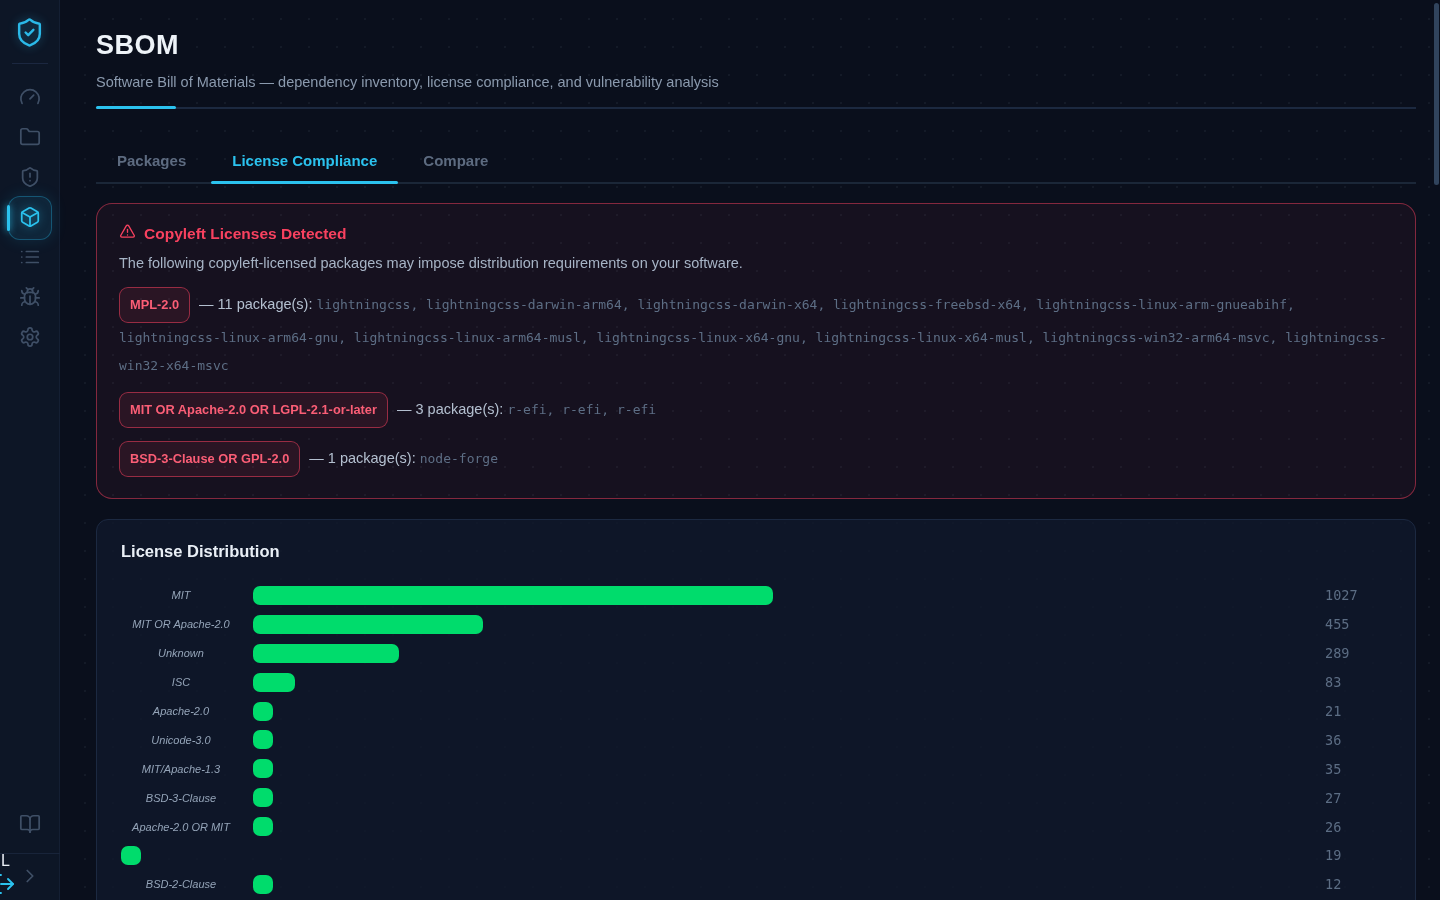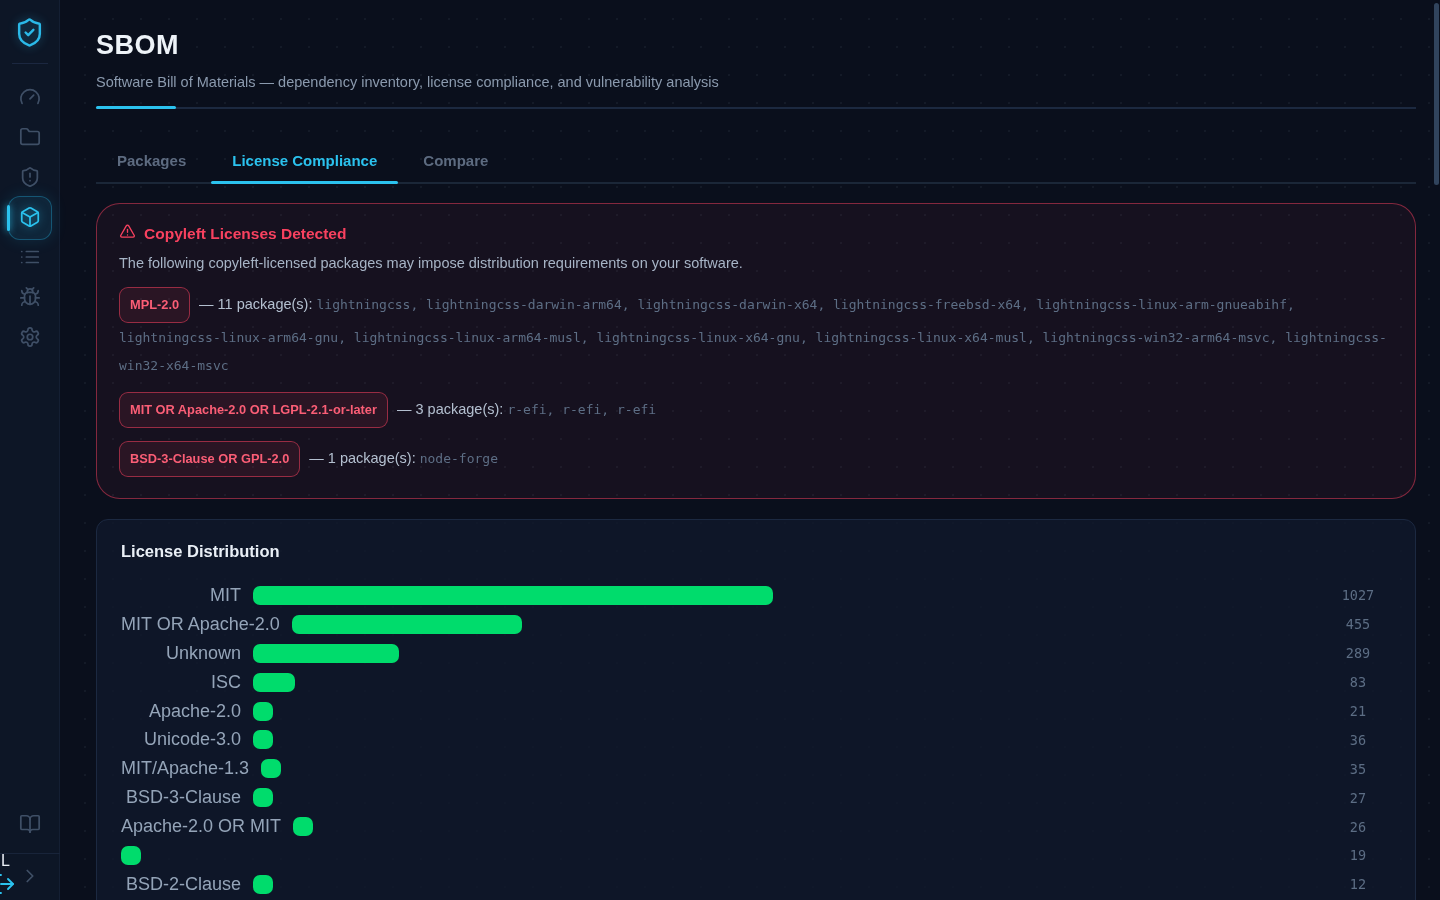--- a/index.html
+++ b/index.html
@@ -69,21 +69,21 @@
   }
   .tab.active { color:#2bc2ee; }
   .tab.active::after {
     content:""; position:absolute; left:0; right:0; bottom:-2px; height:3px;
     background:#2bc2ee; border-radius:2px;
   }
 
   
   .warning {
     margin-top:19px; border:1px solid rgba(244,63,94,.5);
-    background:rgba(244,63,94,.055); border-radius:24px;
+    background:rgba(244,63,94,.055); border-radius:16px;
     padding:19px 22px 8px;
   }
   .warn-head { display:flex; align-items:center; gap:8px; color:#f8415f; font-size:15.5px; font-weight:700; }
   .warn-head svg { width:17px; height:17px; flex:0 0 auto; }
   .warn-desc { margin:11px 0 0; font-size:14.5px; color:#a7b4c6; }
   .warn-groups { margin-top:16px; }
   .warn-group { margin-bottom:13px; line-height:27px; }
   .lic-badge {
     display:inline-block; padding:3px 10px 4px;
     border:1px solid rgba(244,63,94,.55); background:rgba(244,63,94,.09);
@@ -95,24 +95,24 @@
 
   
   .dist {
     margin-top:20px; background:rgba(16,24,43,.78);
     border:1px solid #1c2941; border-radius:12px;
     padding:22px 24px; height:620px;
   }
   .dist-title { margin:0; font-size:16.5px; font-weight:700; color:#e9eff6; }
   .rows { margin-top:20px; }
   .crow { display:flex; align-items:center; height:28.9px; }
-  .clabel { min-width:120px; text-align:right; font-size:18px; color:#94a4b8; white-space:nowrap; margin-right:12px; flex:0 0 auto; }
+  .clabel { min-width:120px; text-align:center; font-size:11px; color:#94a4b8; white-space:nowrap; margin-right:12px; flex:0 0 auto;font-style:italic; }
   .ctrack { flex:1; display:flex; align-items:center; min-width:0; }
   .cbar { height:19px; border-radius:7px; flex:0 0 auto; }
-  .cval { width:66px; text-align:center; font-family:"DejaVu Sans Mono", monospace; font-size:13.5px; color:#5c6d84; flex:0 0 auto; }
+  .cval { width:66px; text-align:left; font-family:"DejaVu Sans Mono", monospace; font-size:13.5px; color:#5c6d84; flex:0 0 auto; }
 
   .scroll-thumb { position:absolute; right:1px; top:3px; width:5px; height:182px; border-radius:3px; background:#31445d; z-index:5; cursor:pointer; }
 </style>
 </head>
 <body>
 
 <div class="app">
 
   <aside class="sidebar">
     <button class="logo-btn">

